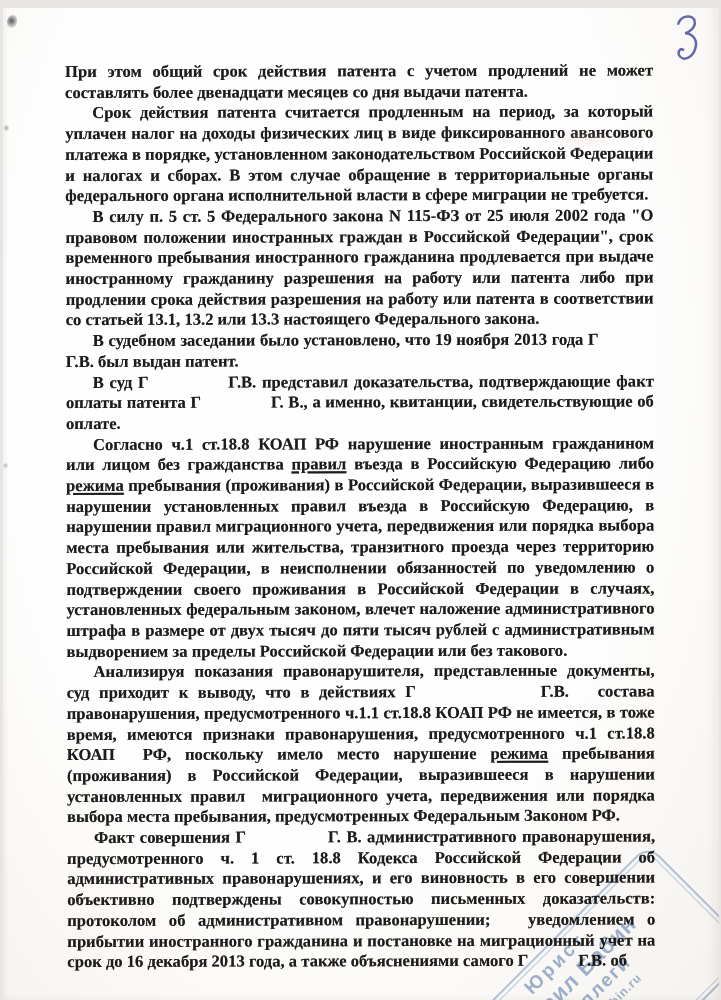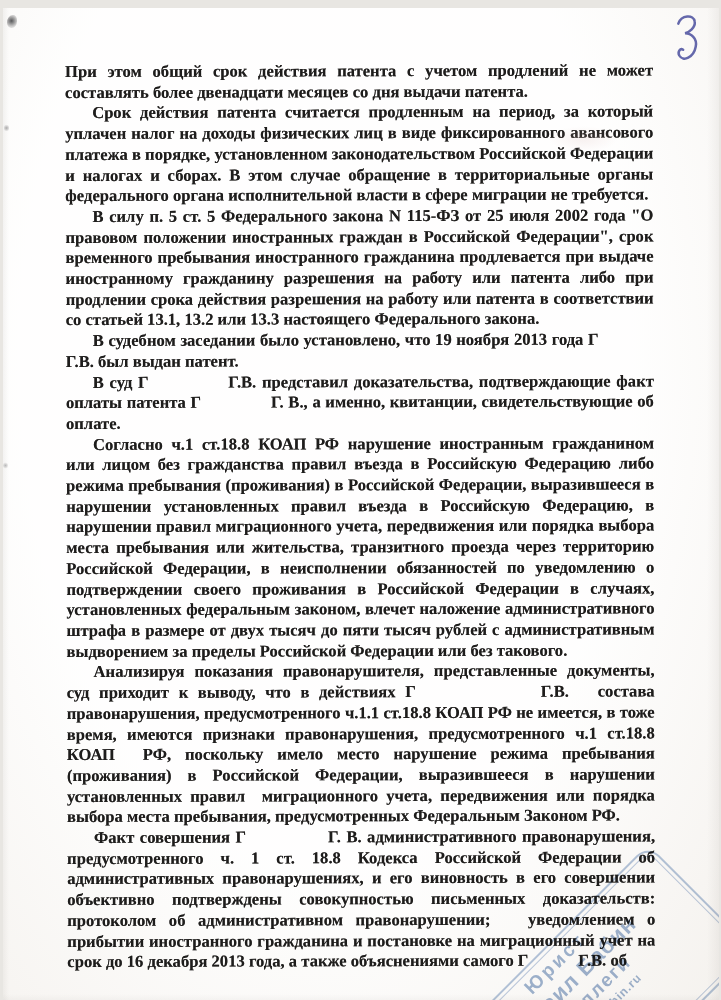--- a/index.html
+++ b/index.html
@@ -36,21 +36,21 @@
   
   .text-block{
     position:absolute;left:62px;top:54px;width:588px;
     font-size:16.6px;line-height:20.7px;font-weight:700;
     color:#1e1d1c;
     text-shadow:0 0 0.6px rgba(30,28,26,0.65);
     transform:rotate(-0.15deg);transform-origin:top left;
   }
   .text-block p{margin:0;text-align:justify;}
   .text-block p.indent{text-indent:27px;}
-  .text-block .u{text-decoration-thickness:1.5px;text-underline-offset:2px;}
+  .text-block .u{text-decoration:underline;text-decoration-thickness:1.5px;text-underline-offset:2px;}
 
   
   .stamp{
     position:absolute;left:345px;top:836px;width:300px;height:150px;
     transform:rotate(-45deg);transform-origin:100% 0;
     border:2px solid rgba(92,128,180,0.45);
     border-radius:16px;
     color:rgba(80,118,172,0.55);
     mix-blend-mode:multiply;
     display:flex;flex-direction:column;align-items:center;

